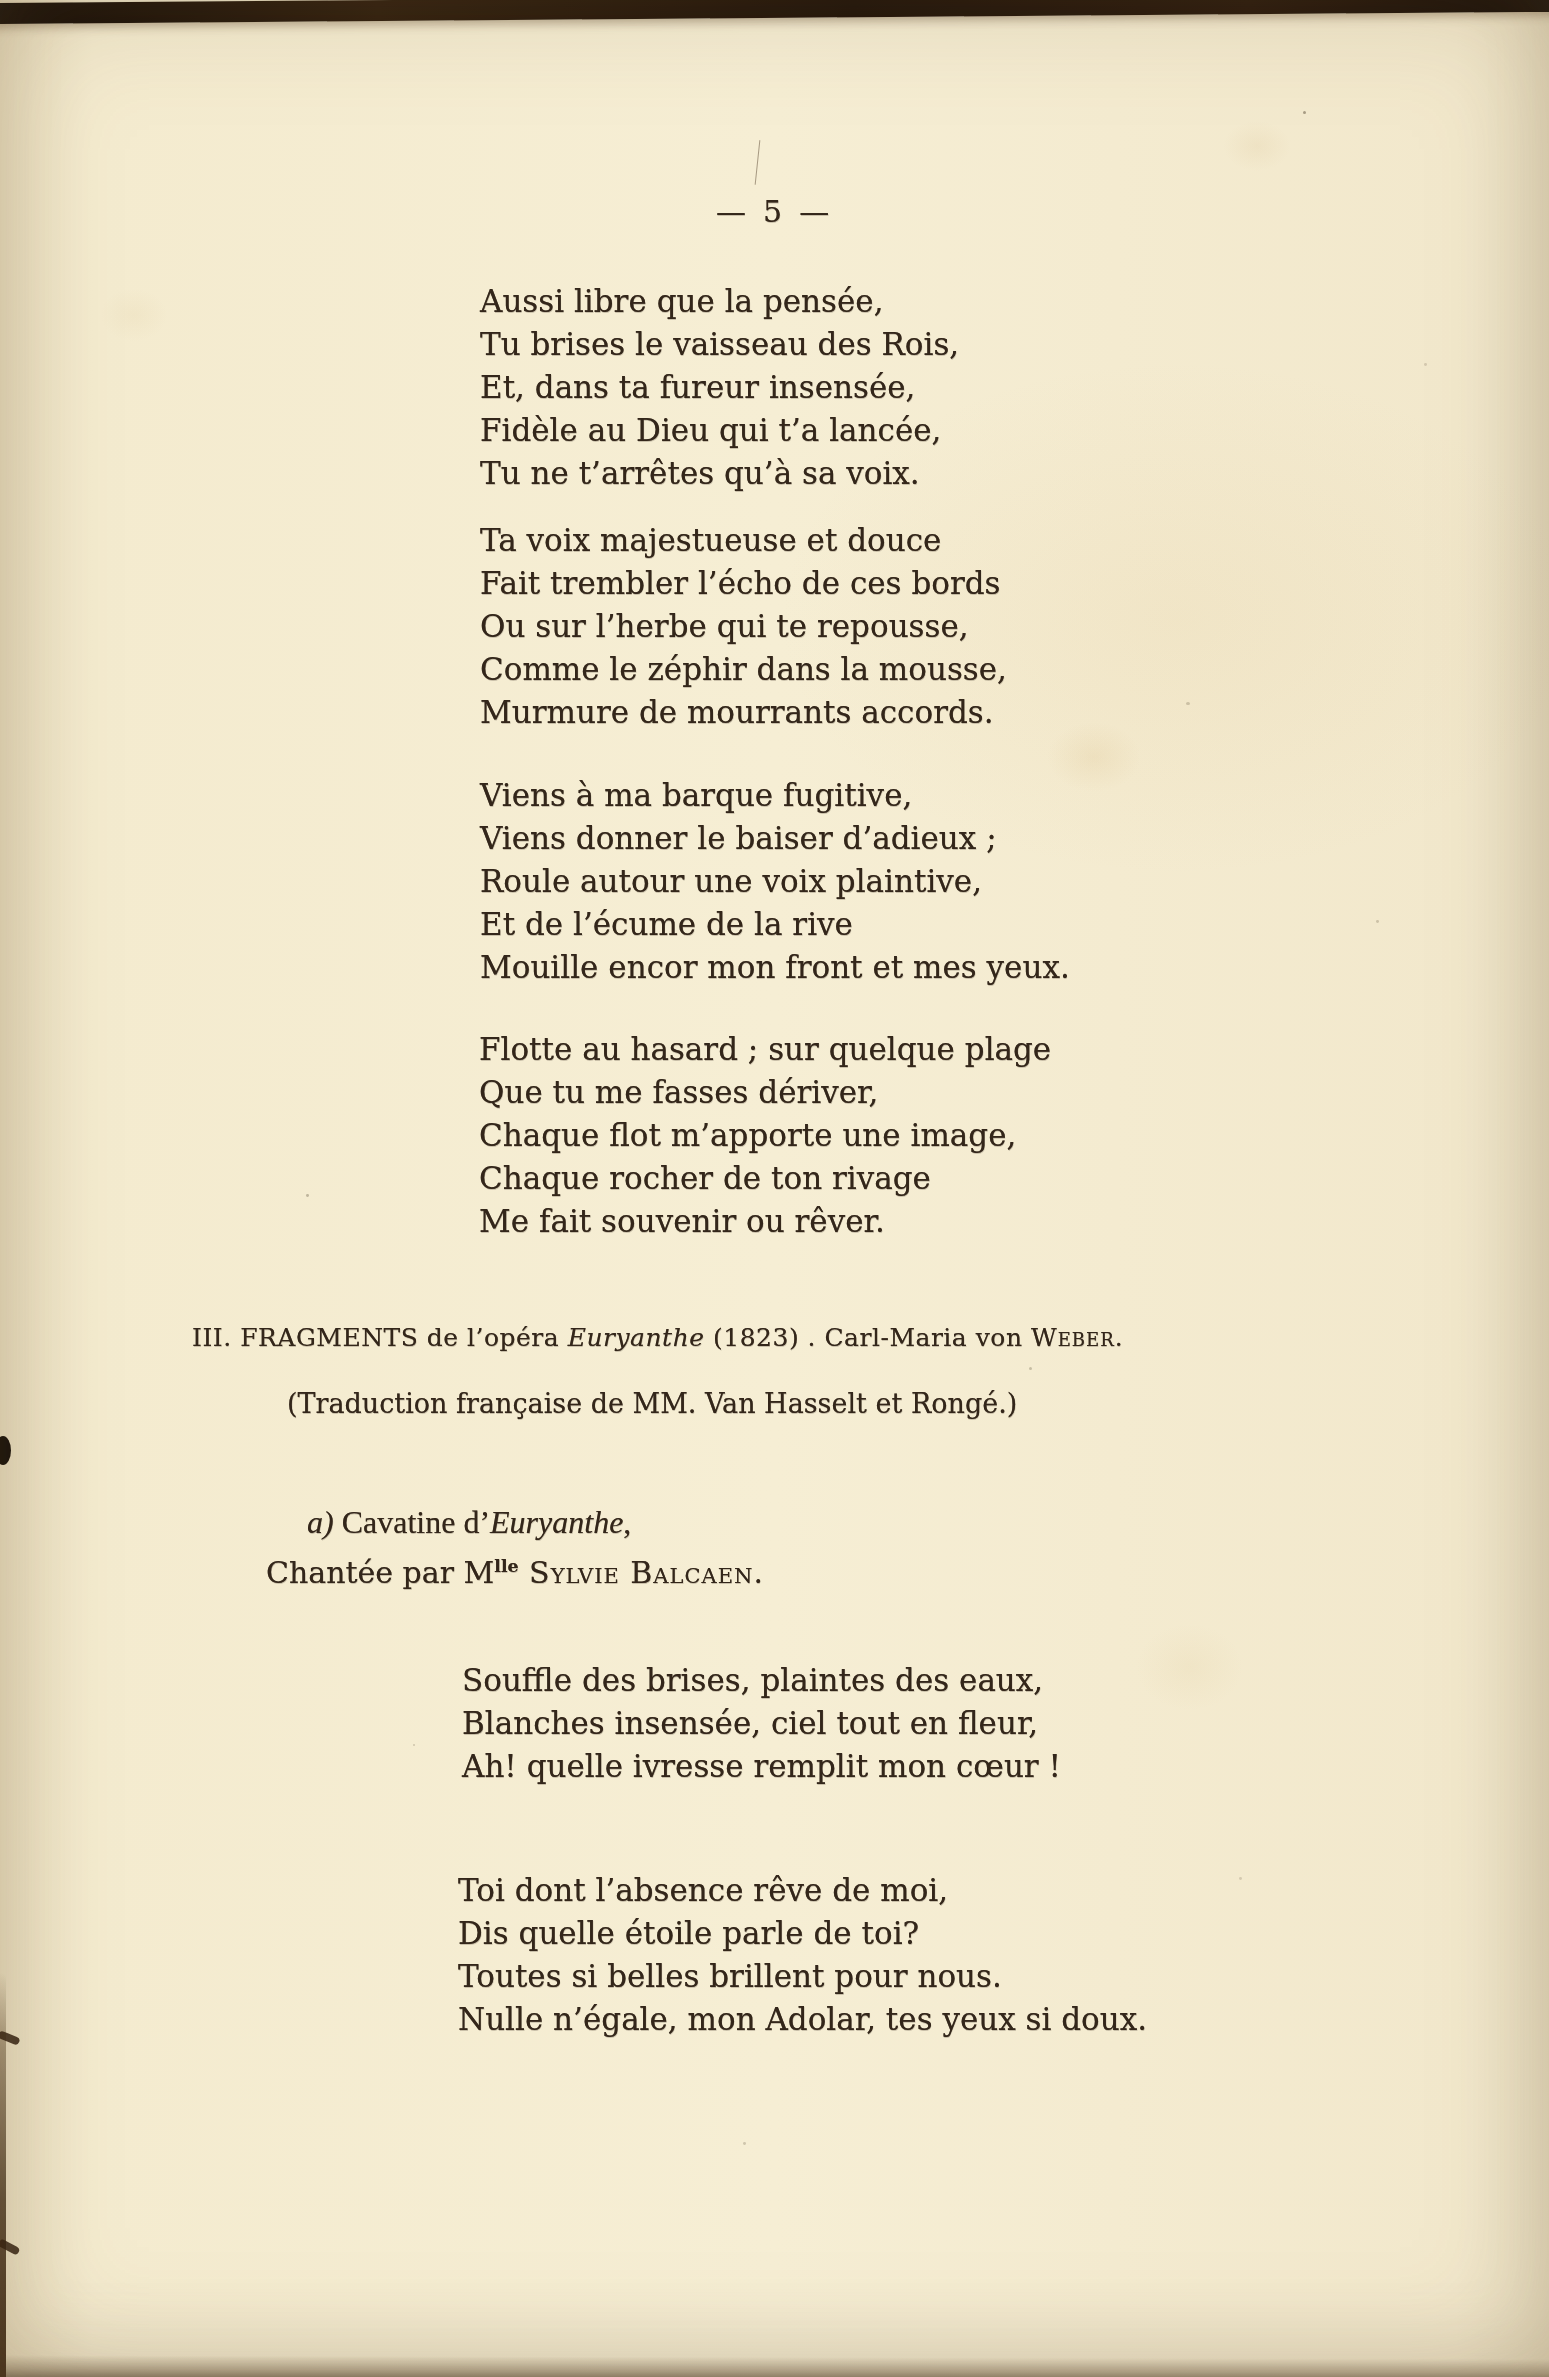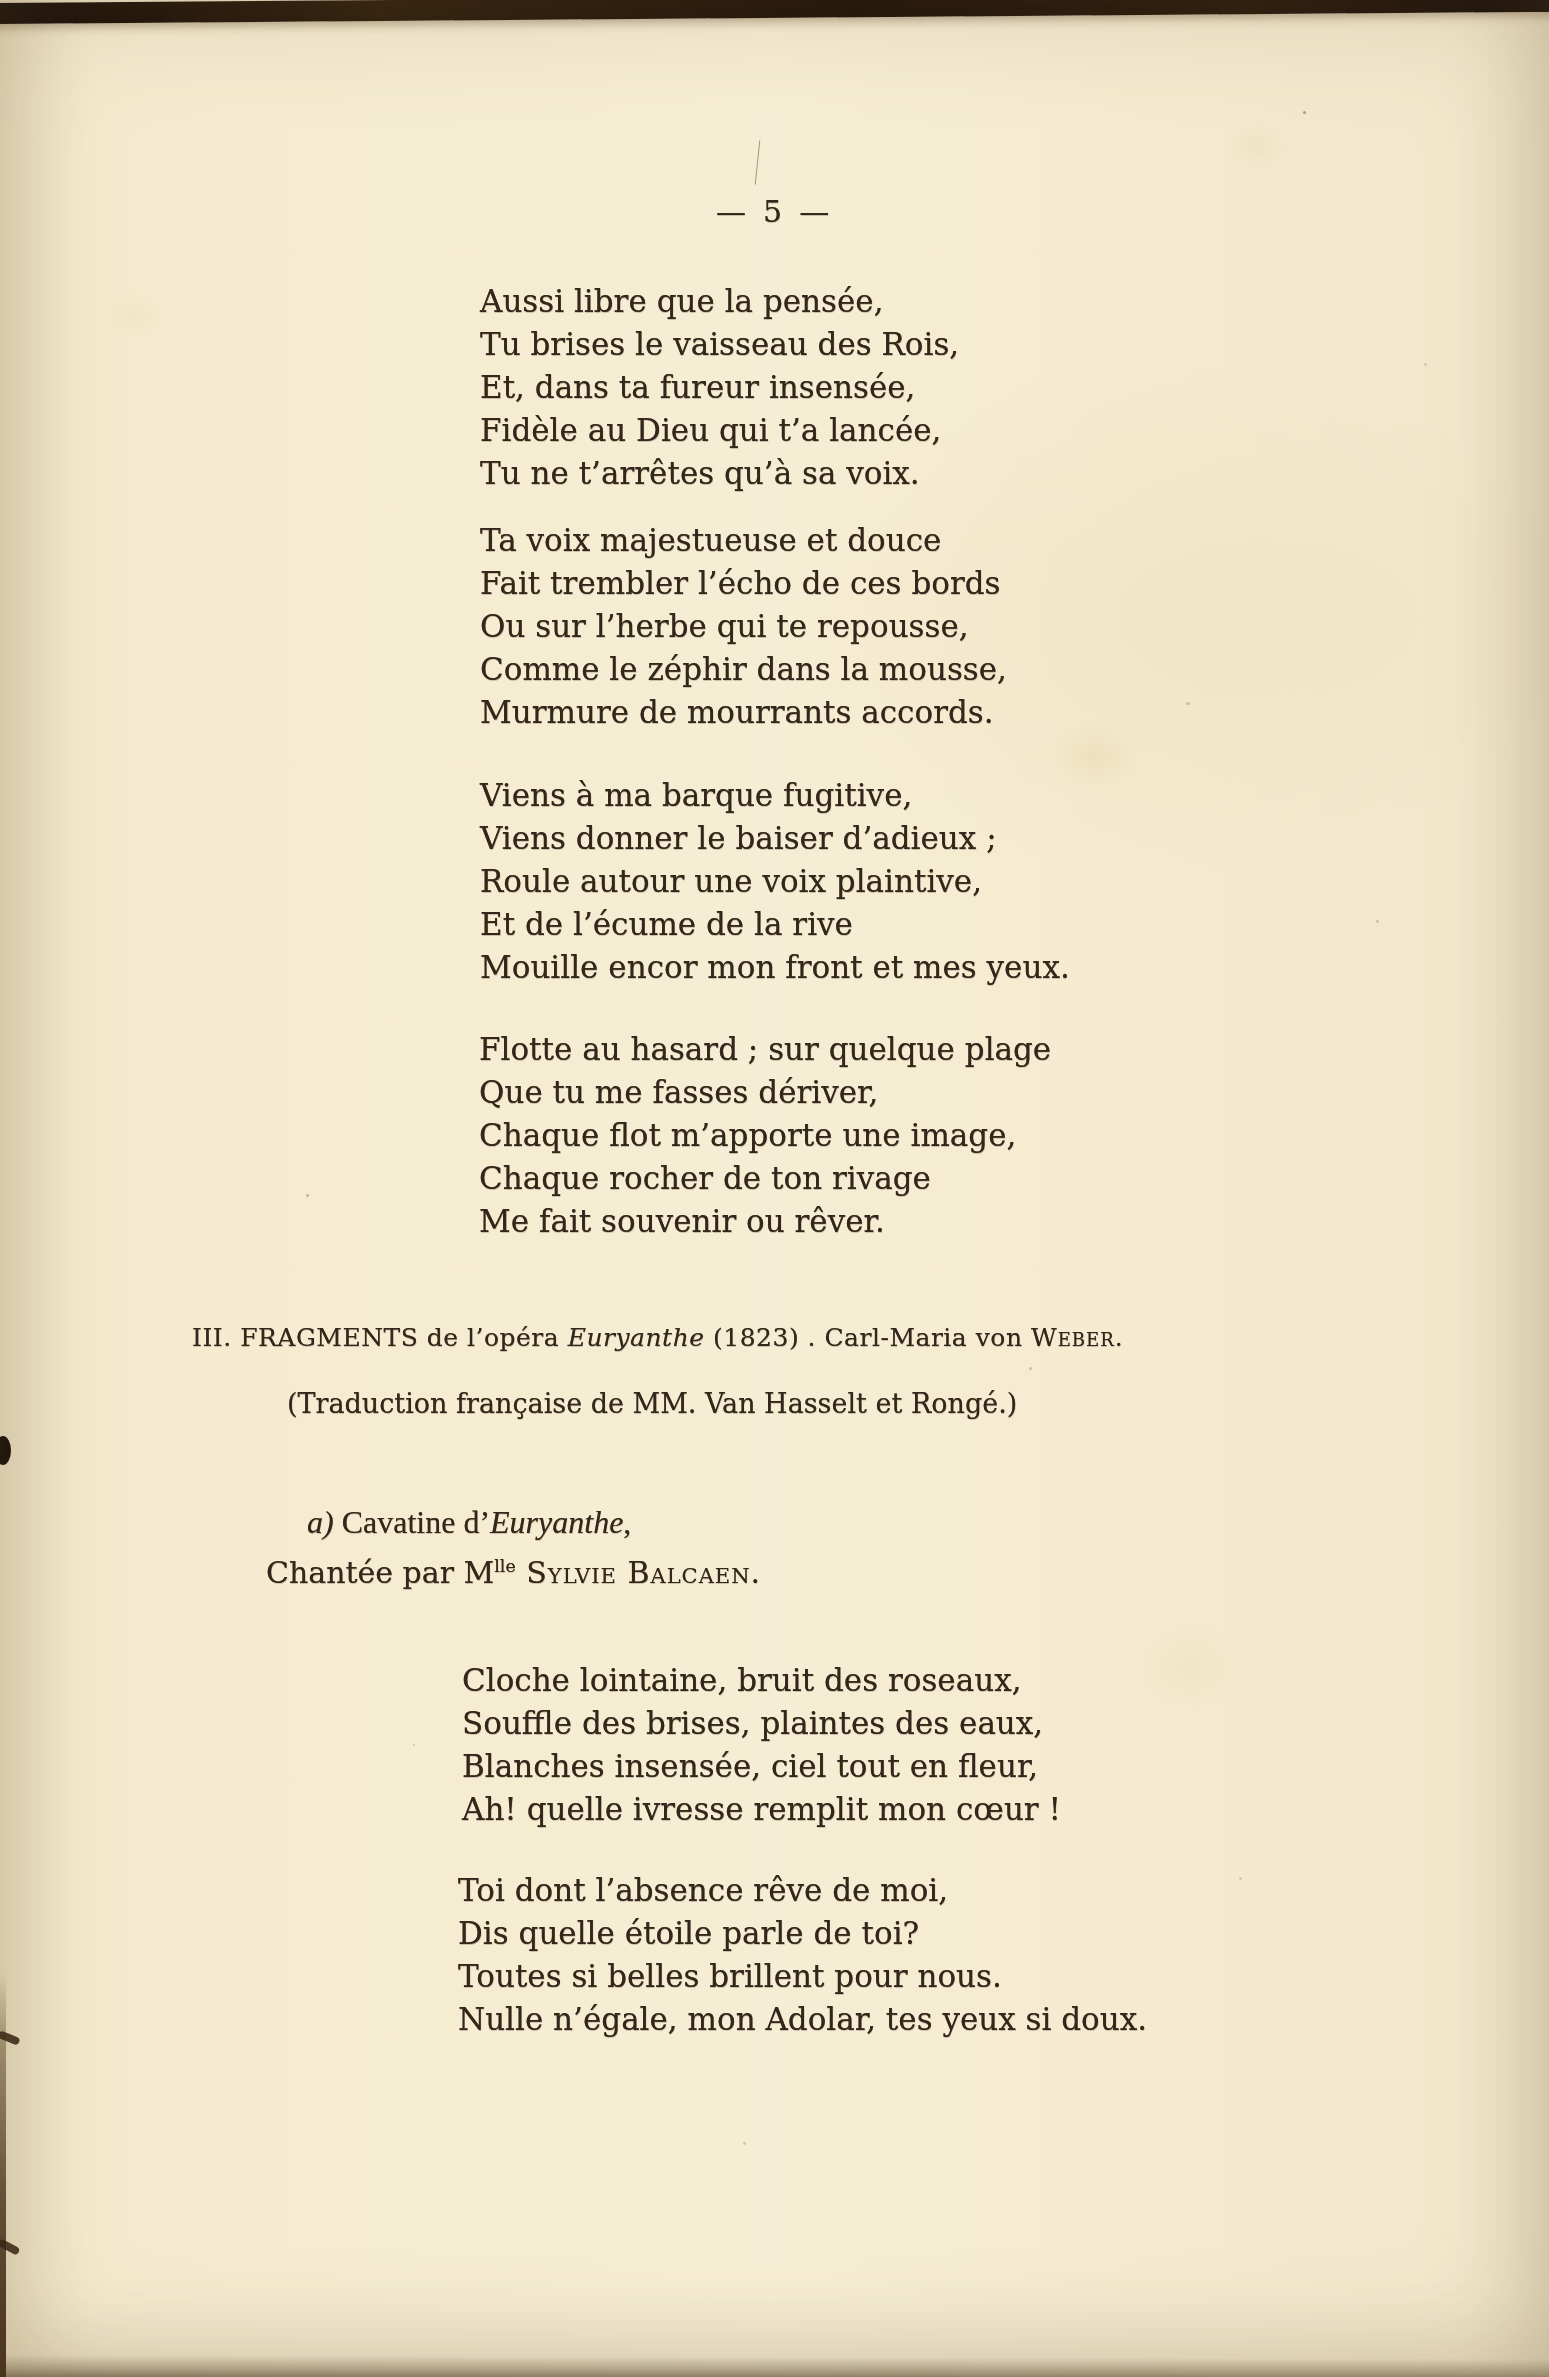--- a/index.html
+++ b/index.html
@@ -29,21 +29,21 @@
   .s4{top:1028px;left:479px;}
   .s5{top:1659px;left:462px;}
   .s6{top:1869px;left:458px;}
   .heading{top:1323px;left:176px;font-size:25px;letter-spacing:0.5px;margin-left:16px;}
   .hnum{margin-right:8.6px;}
   .trad{top:1388px;left:287px;font-size:27px;}
   .cavatine{top:1504px;left:307px;font-size:32px;font-family:Liberation Serif, serif;}
   .singer{top:1555px;left:266px;font-size:30px;}
   .it{font-style:italic;}
   .sc{font-variant:small-caps;letter-spacing:1px;}
-  sup{font-size:58%;vertical-align:super;line-height:0;}
+  sup{font-size:58%;vertical-align:super;line-height:0;font-weight:bold;}
   
   .edge-top{position:absolute;left:-19px;right:-19px;top:-2.9px;height:21px;
     background:linear-gradient(90deg,#140c06,#31200f 25%,#1f1309 55%,#2a1a0d 80%,#150d07);
     transform:rotate(-0.45deg);box-shadow:0 3.8px 9.6px rgba(80,55,30,.35);}
   .edge-bottom{position:absolute;left:-9.6px;right:-9.6px;bottom:-2.9px;height:23px;
     background:linear-gradient(180deg,rgba(130,115,90,0),rgba(130,115,90,.5) 60%,#857862 100%);
     transform:rotate(0.15deg);}
   .binding-strip{position:absolute;left:-2.9px;top:1973px;height:411px;width:8.6px;
     border-radius:0 4.8px 4.8px 0;
     background:linear-gradient(180deg,rgba(80,56,30,0) 0%,rgba(80,56,30,.45) 18%,rgba(62,42,22,.8) 55%,#3c2814 100%);}
@@ -135,21 +135,20 @@
 
   <div class="txt heading"><span class="hnum">III.</span><span>FRAGMENTS de l’opéra </span><span class="it">Euryanthe</span><span> (1823) . Carl-Maria von </span><span class="sc">Weber.</span></div>
 
   <div class="txt trad">(Traduction française de MM. Van Hasselt et Rongé.)</div>
 
   <div class="txt cavatine"><span class="it">a)</span><span> Cavatine d’</span><span class="it">Euryanthe</span><span>,</span></div>
 
   <div class="txt singer"><span>Chantée par M</span><sup>lle</sup><span class="sc"> Sylvie Balcaen.</span></div>
 
   <div class="stanza s5">
-    <div class="line">Cloche lointaine, bruit des roseaux,</div>
     <div class="line">Souffle des brises, plaintes des eaux,</div>
     <div class="line">Blanches insensée, ciel tout en fleur,</div>
     <div class="line">Ah! quelle ivresse remplit mon cœur !</div>
   </div>
 
   <div class="stanza s6">
     <div class="line">Toi dont l’absence rêve de moi,</div>
     <div class="line">Dis quelle étoile parle de toi?</div>
     <div class="line">Toutes si belles brillent pour nous.</div>
     <div class="line">Nulle n’égale, mon Adolar, tes yeux si doux.</div>

